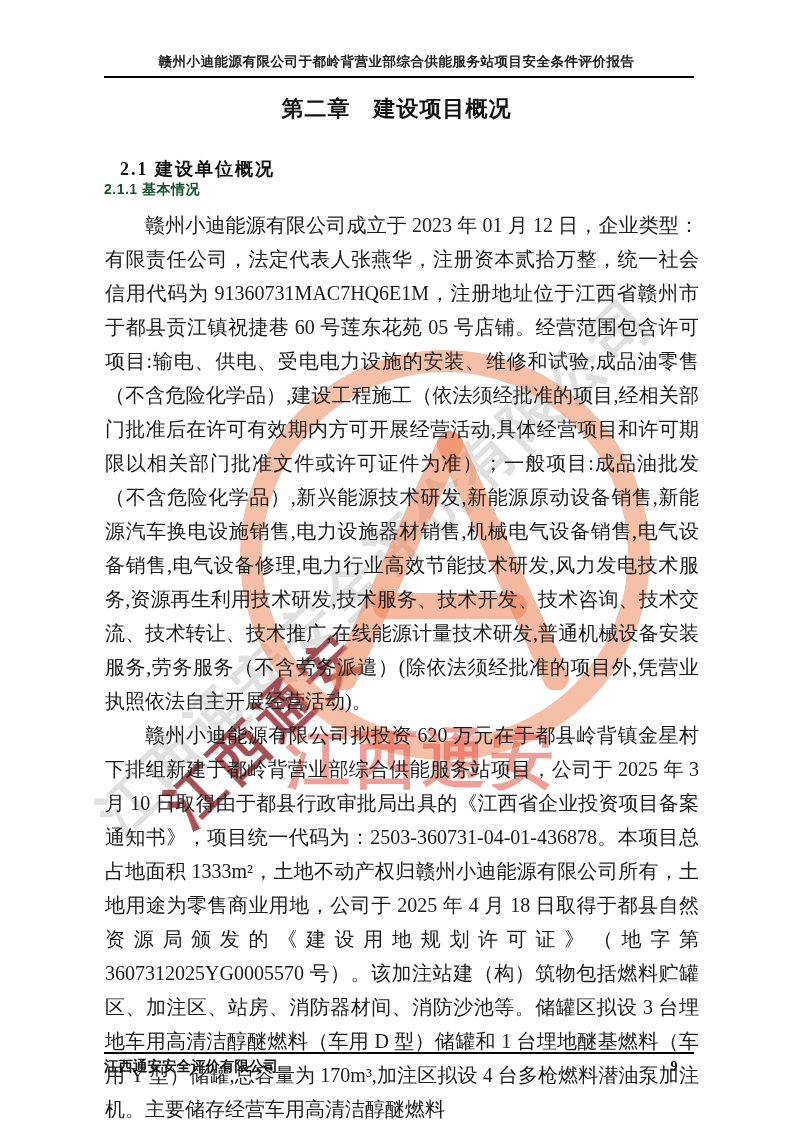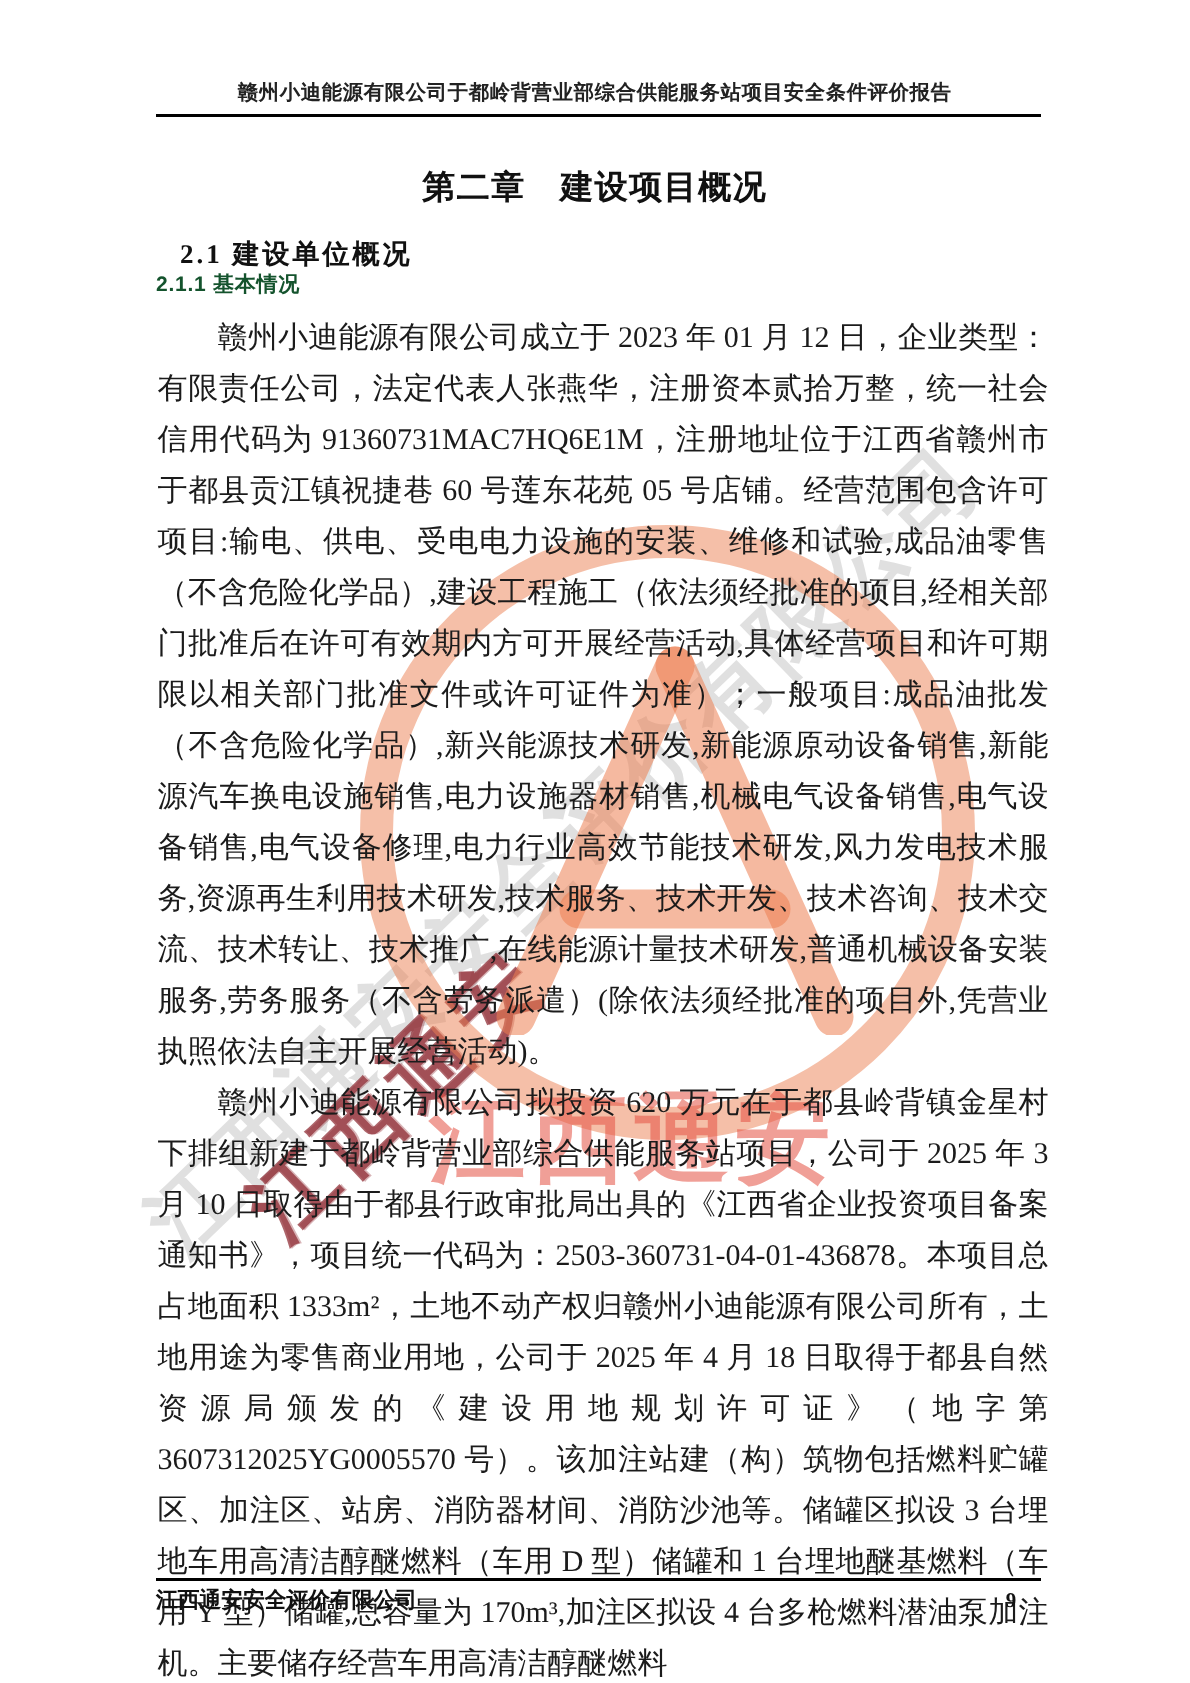--- a/index.html
+++ b/index.html
@@ -35,21 +35,21 @@
     font-weight:700;font-size:64px;letter-spacing:4px;color:rgba(228,80,66,0.55);line-height:1;
   }
   
   .content{position:absolute;inset:0;z-index:2;}
   .header-title{
     position:absolute;top:53px;left:0;right:0;text-align:center;
     font-size:13.5px;font-weight:700;letter-spacing:0.5px;color:#222;
   }
   .header-rule{position:absolute;top:76px;left:104px;width:590px;border-top:2px solid #000;}
   .chapter-title{
-    position:absolute;top:94px;left:0;right:0;margin:16px;text-align:center;
+    position:absolute;top:94px;left:0;right:0;margin:0;text-align:center;
     font-family:"Liberation Sans","DejaVu Sans",sans-serif;
     font-size:22px;font-weight:700;letter-spacing:1px;color:#111;
   }
   .sec21{
     position:absolute;top:141px;left:104px;margin:16px;
     font-size:18px;font-weight:700;letter-spacing:2px;color:#111;
   }
   .sec211{
     position:absolute;top:181px;left:104px;margin:0;
     font-family:"Liberation Sans","DejaVu Sans",sans-serif;

